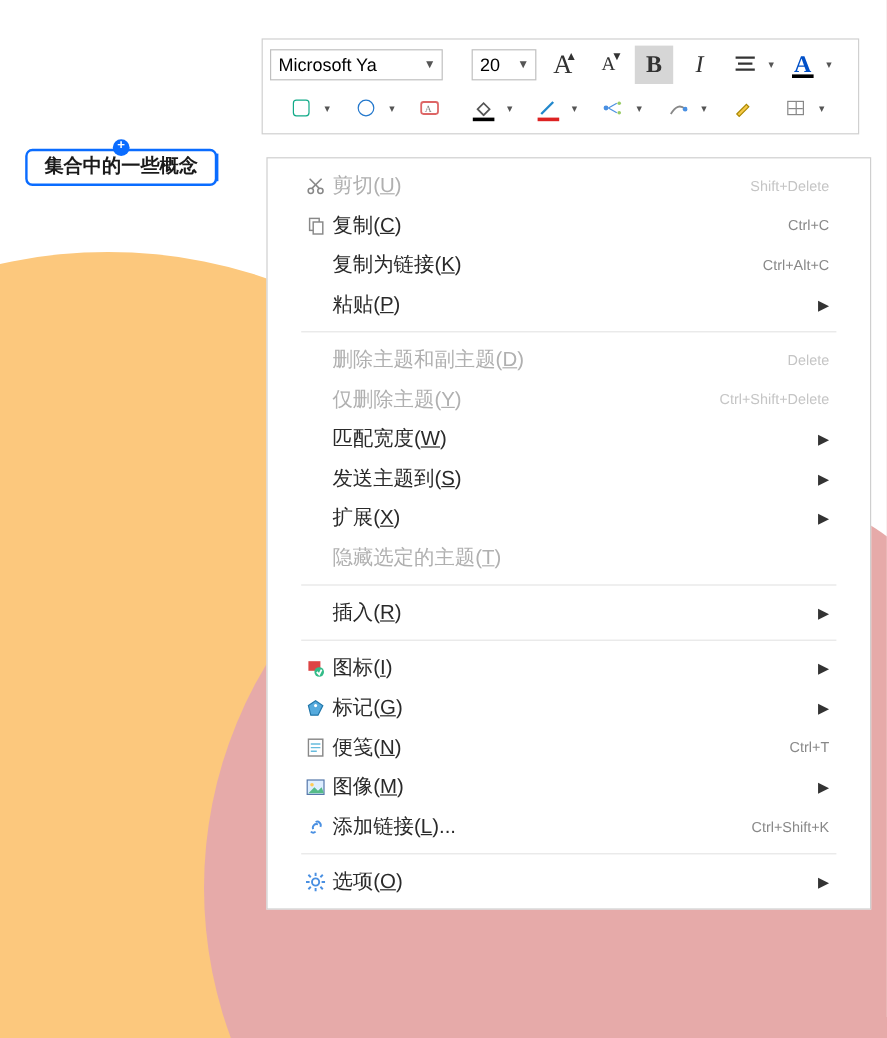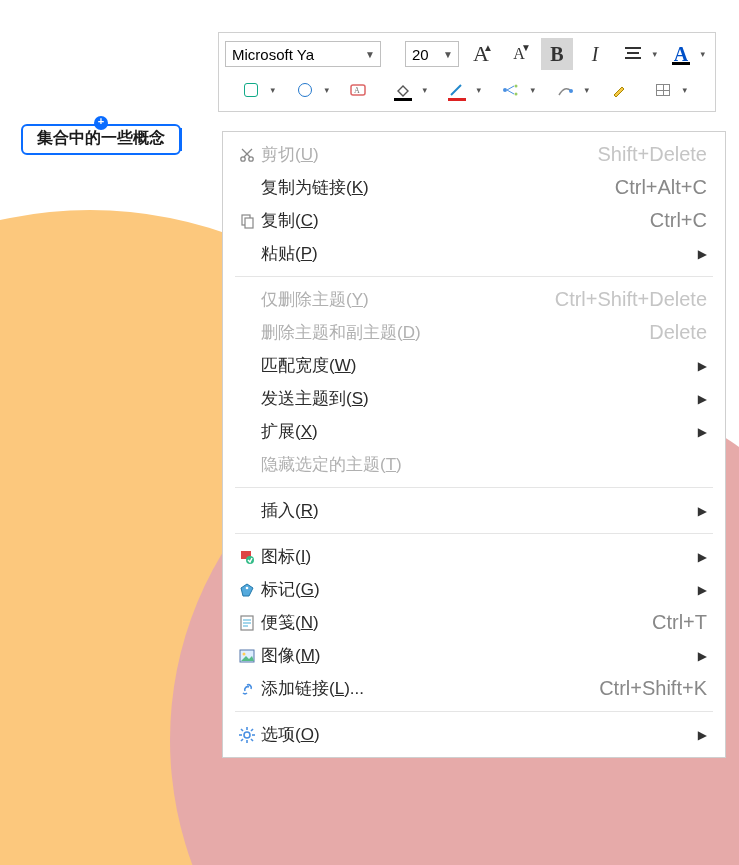--- a/index.html
+++ b/index.html
@@ -74,21 +74,21 @@
 
   .font-sel, .size-sel {
     border: 1px solid #c0c0c0;
     height: 26px;
     display: flex;
     align-items: center;
     font-size: 15px;
     padding: 0 2px 0 6px;
     background: #fff;
   }
-  .font-sel { width: 156px; }
+  .font-sel { width: 144px; }
   .size-sel { width: 54px; margin-left: 18px; }
   .dd {
     width: 16px; text-align: center; font-size: 10px; color: #555;
   }
 
   .tbtn {
     width: 32px; height: 32px;
     display: flex; align-items: center; justify-content: center;
     font-family: "Times New Roman", serif;
     font-size: 20px;
@@ -115,32 +115,32 @@
      linear-gradient(#888,#888) center/1px 100% no-repeat; }
 
   
   .menu {
     position: absolute;
     left: 222px; top: 131px;
     width: 504px;
     background: #fff;
     border: 1px solid #cfcfcf;
     z-index: 3;
-    padding: 6px 0;
+    padding: 6px 16px;
     font-size: 17px;
     color: #2a2a2a;
   }
   .mi {
     display: flex; align-items: center;
     height: 33px;
     padding: 0 18px 0 10px;
   }
   .mi .ic { width: 28px; display:flex; align-items:center; justify-content:center; }
   .mi .lbl { flex: 0 0 auto; }
-  .mi .sc  { margin-left: auto; color: #888; font-size: 20px; }
+  .mi .sc  { margin-left: auto; color: #888; font-size: 12px; }
   .mi .arr { margin-left: auto; font-size: 12px; color: #333; }
   .mi.disabled { color: #b0b0b0; }
   .mi.disabled .sc { color: #c5c5c5; }
   .sep { height: 1px; background: #e5e5e5; margin: 6px 12px; }
   .u { text-decoration: underline; }
   svg { display:block; }
 </style>
 </head>
 <body>
 
@@ -249,49 +249,49 @@
           <circle cx="4" cy="12" r="2.2" fill="none" stroke="#888" stroke-width="1.3"></circle>
           <circle cx="12" cy="12" r="2.2" fill="none" stroke="#888" stroke-width="1.3"></circle>
           <line x1="5" y1="10" x2="13" y2="2" stroke="#888" stroke-width="1.3"></line>
           <line x1="11" y1="10" x2="3" y2="2" stroke="#888" stroke-width="1.3"></line>
         </svg>
       </span>
       <span class="lbl">剪切(<span class="u">U</span>)</span>
       <span class="sc">Shift+Delete</span>
     </div>
     <div class="mi">
+      <span class="ic">
+        <svg width="16" height="16">
+          <rect x="3" y="2" width="8" height="10" fill="none" stroke="#888" stroke-width="1.2"></rect>
+          <rect x="6" y="5" width="8" height="10" fill="#fff" stroke="#888" stroke-width="1.2"></rect>
+        </svg>
+      </span>
+      <span class="lbl">复制(<span class="u">C</span>)</span>
+      <span class="sc">Ctrl+C</span>
+    </div>
+    <div class="mi">
       <span class="ic"></span>
       <span class="lbl">复制为链接(<span class="u">K</span>)</span>
       <span class="sc">Ctrl+Alt+C</span>
     </div>
     <div class="mi">
-      <span class="ic">
-        <svg width="16" height="16">
-          <rect x="3" y="2" width="8" height="10" fill="none" stroke="#888" stroke-width="1.2"></rect>
-          <rect x="6" y="5" width="8" height="10" fill="#fff" stroke="#888" stroke-width="1.2"></rect>
-        </svg>
-      </span>
-      <span class="lbl">复制(<span class="u">C</span>)</span>
-      <span class="sc">Ctrl+C</span>
-    </div>
-    <div class="mi">
       <span class="ic"></span>
       <span class="lbl">粘贴(<span class="u">P</span>)</span>
       <span class="arr">▶</span>
     </div>
     <div class="sep"></div>
     <div class="mi disabled">
       <span class="ic"></span>
+      <span class="lbl">删除主题和副主题(<span class="u">D</span>)</span>
+      <span class="sc">Delete</span>
+    </div>
+    <div class="mi disabled">
+      <span class="ic"></span>
       <span class="lbl">仅删除主题(<span class="u">Y</span>)</span>
       <span class="sc">Ctrl+Shift+Delete</span>
-    </div>
-    <div class="mi disabled">
-      <span class="ic"></span>
-      <span class="lbl">删除主题和副主题(<span class="u">D</span>)</span>
-      <span class="sc">Delete</span>
     </div>
     <div class="mi">
       <span class="ic"></span>
       <span class="lbl">匹配宽度(<span class="u">W</span>)</span>
       <span class="arr">▶</span>
     </div>
     <div class="mi">
       <span class="ic"></span>
       <span class="lbl">发送主题到(<span class="u">S</span>)</span>
       <span class="arr">▶</span>

